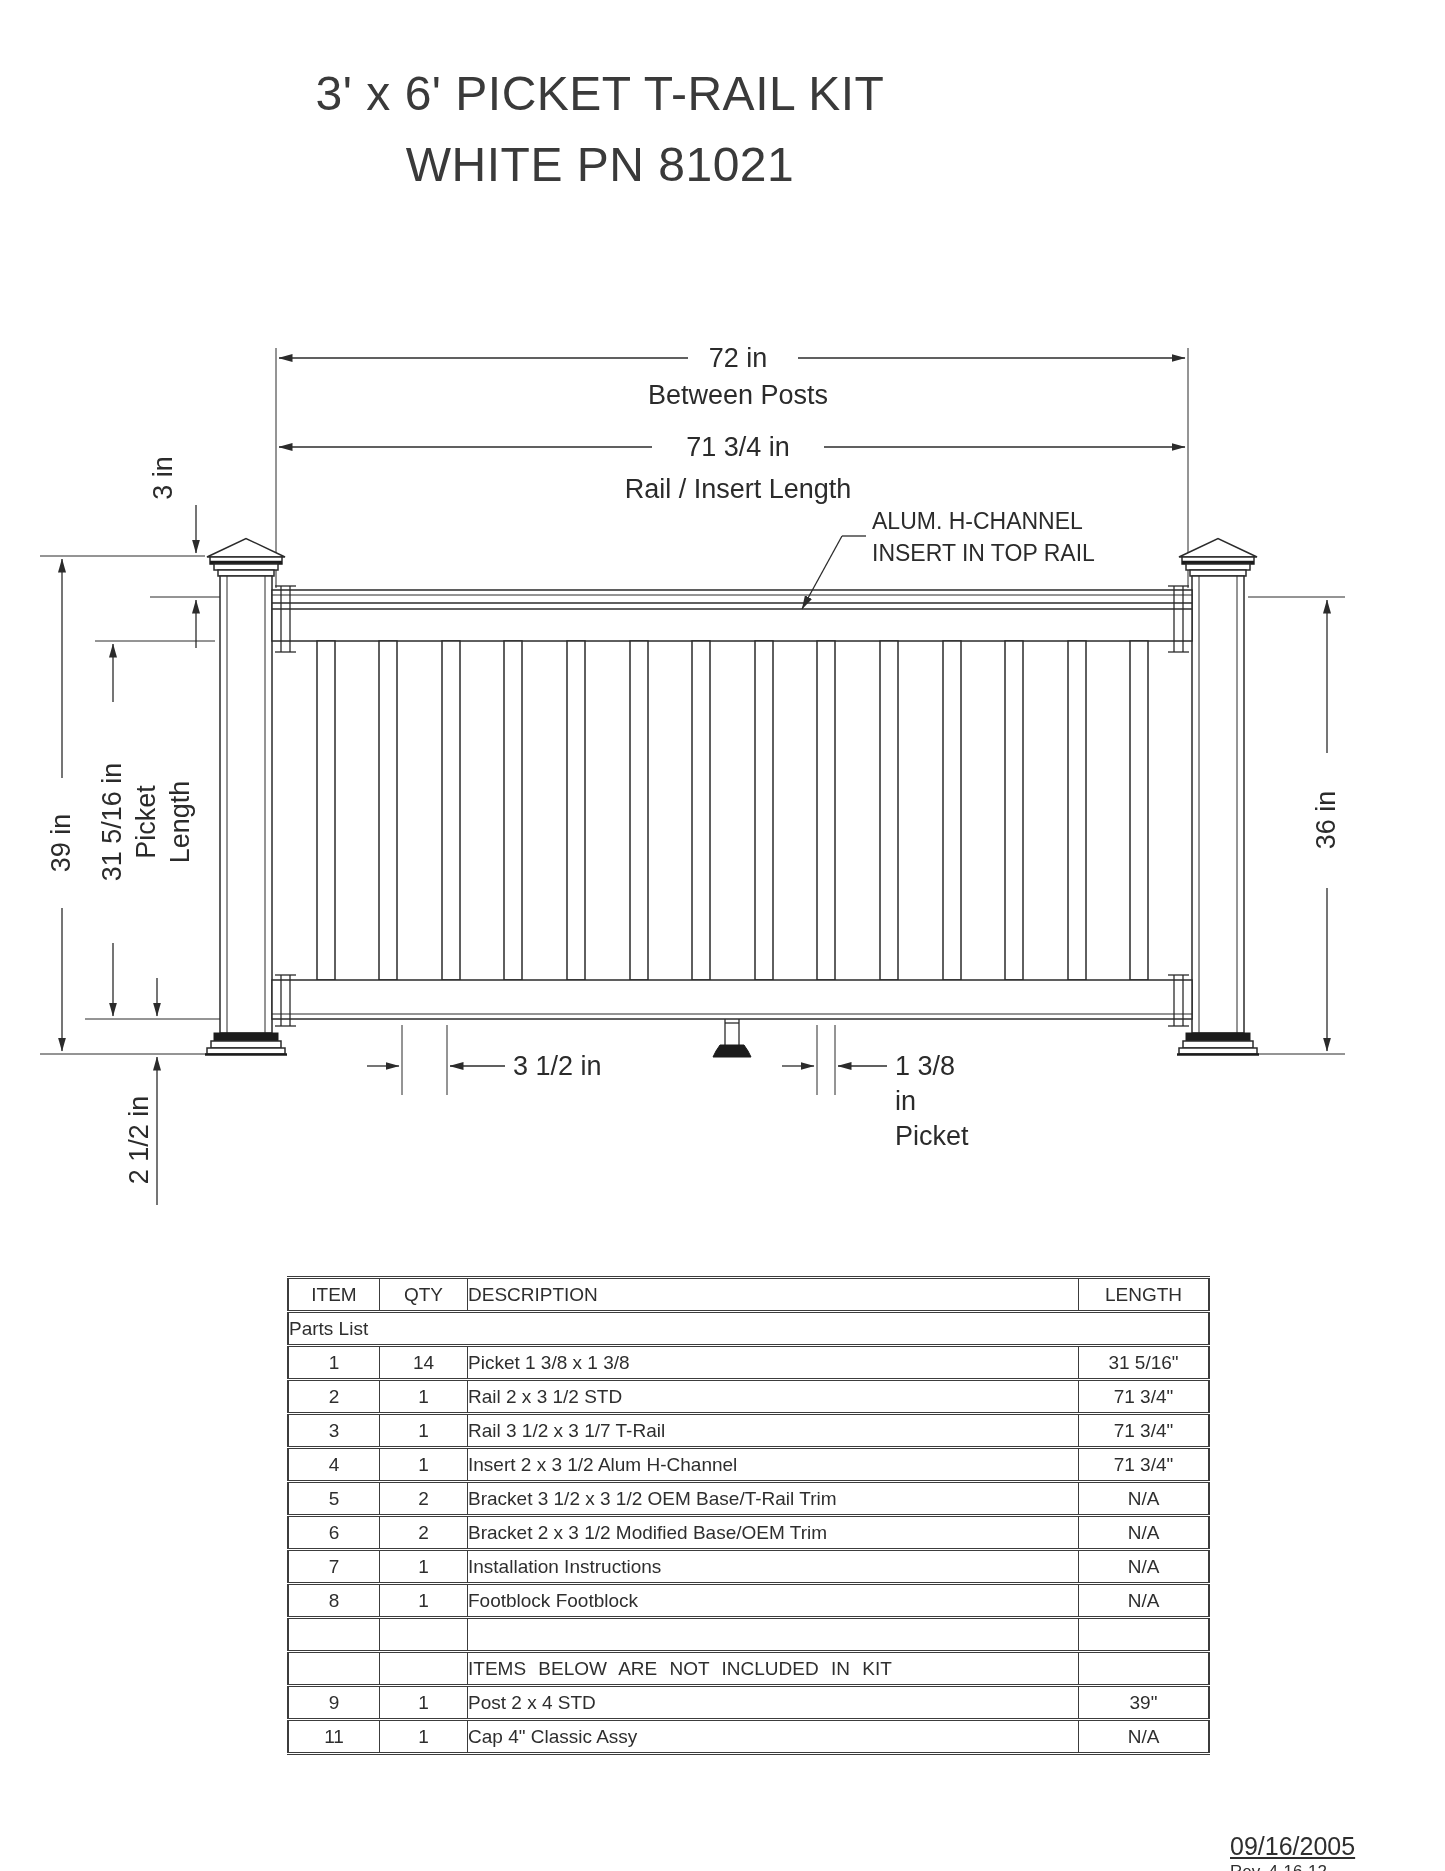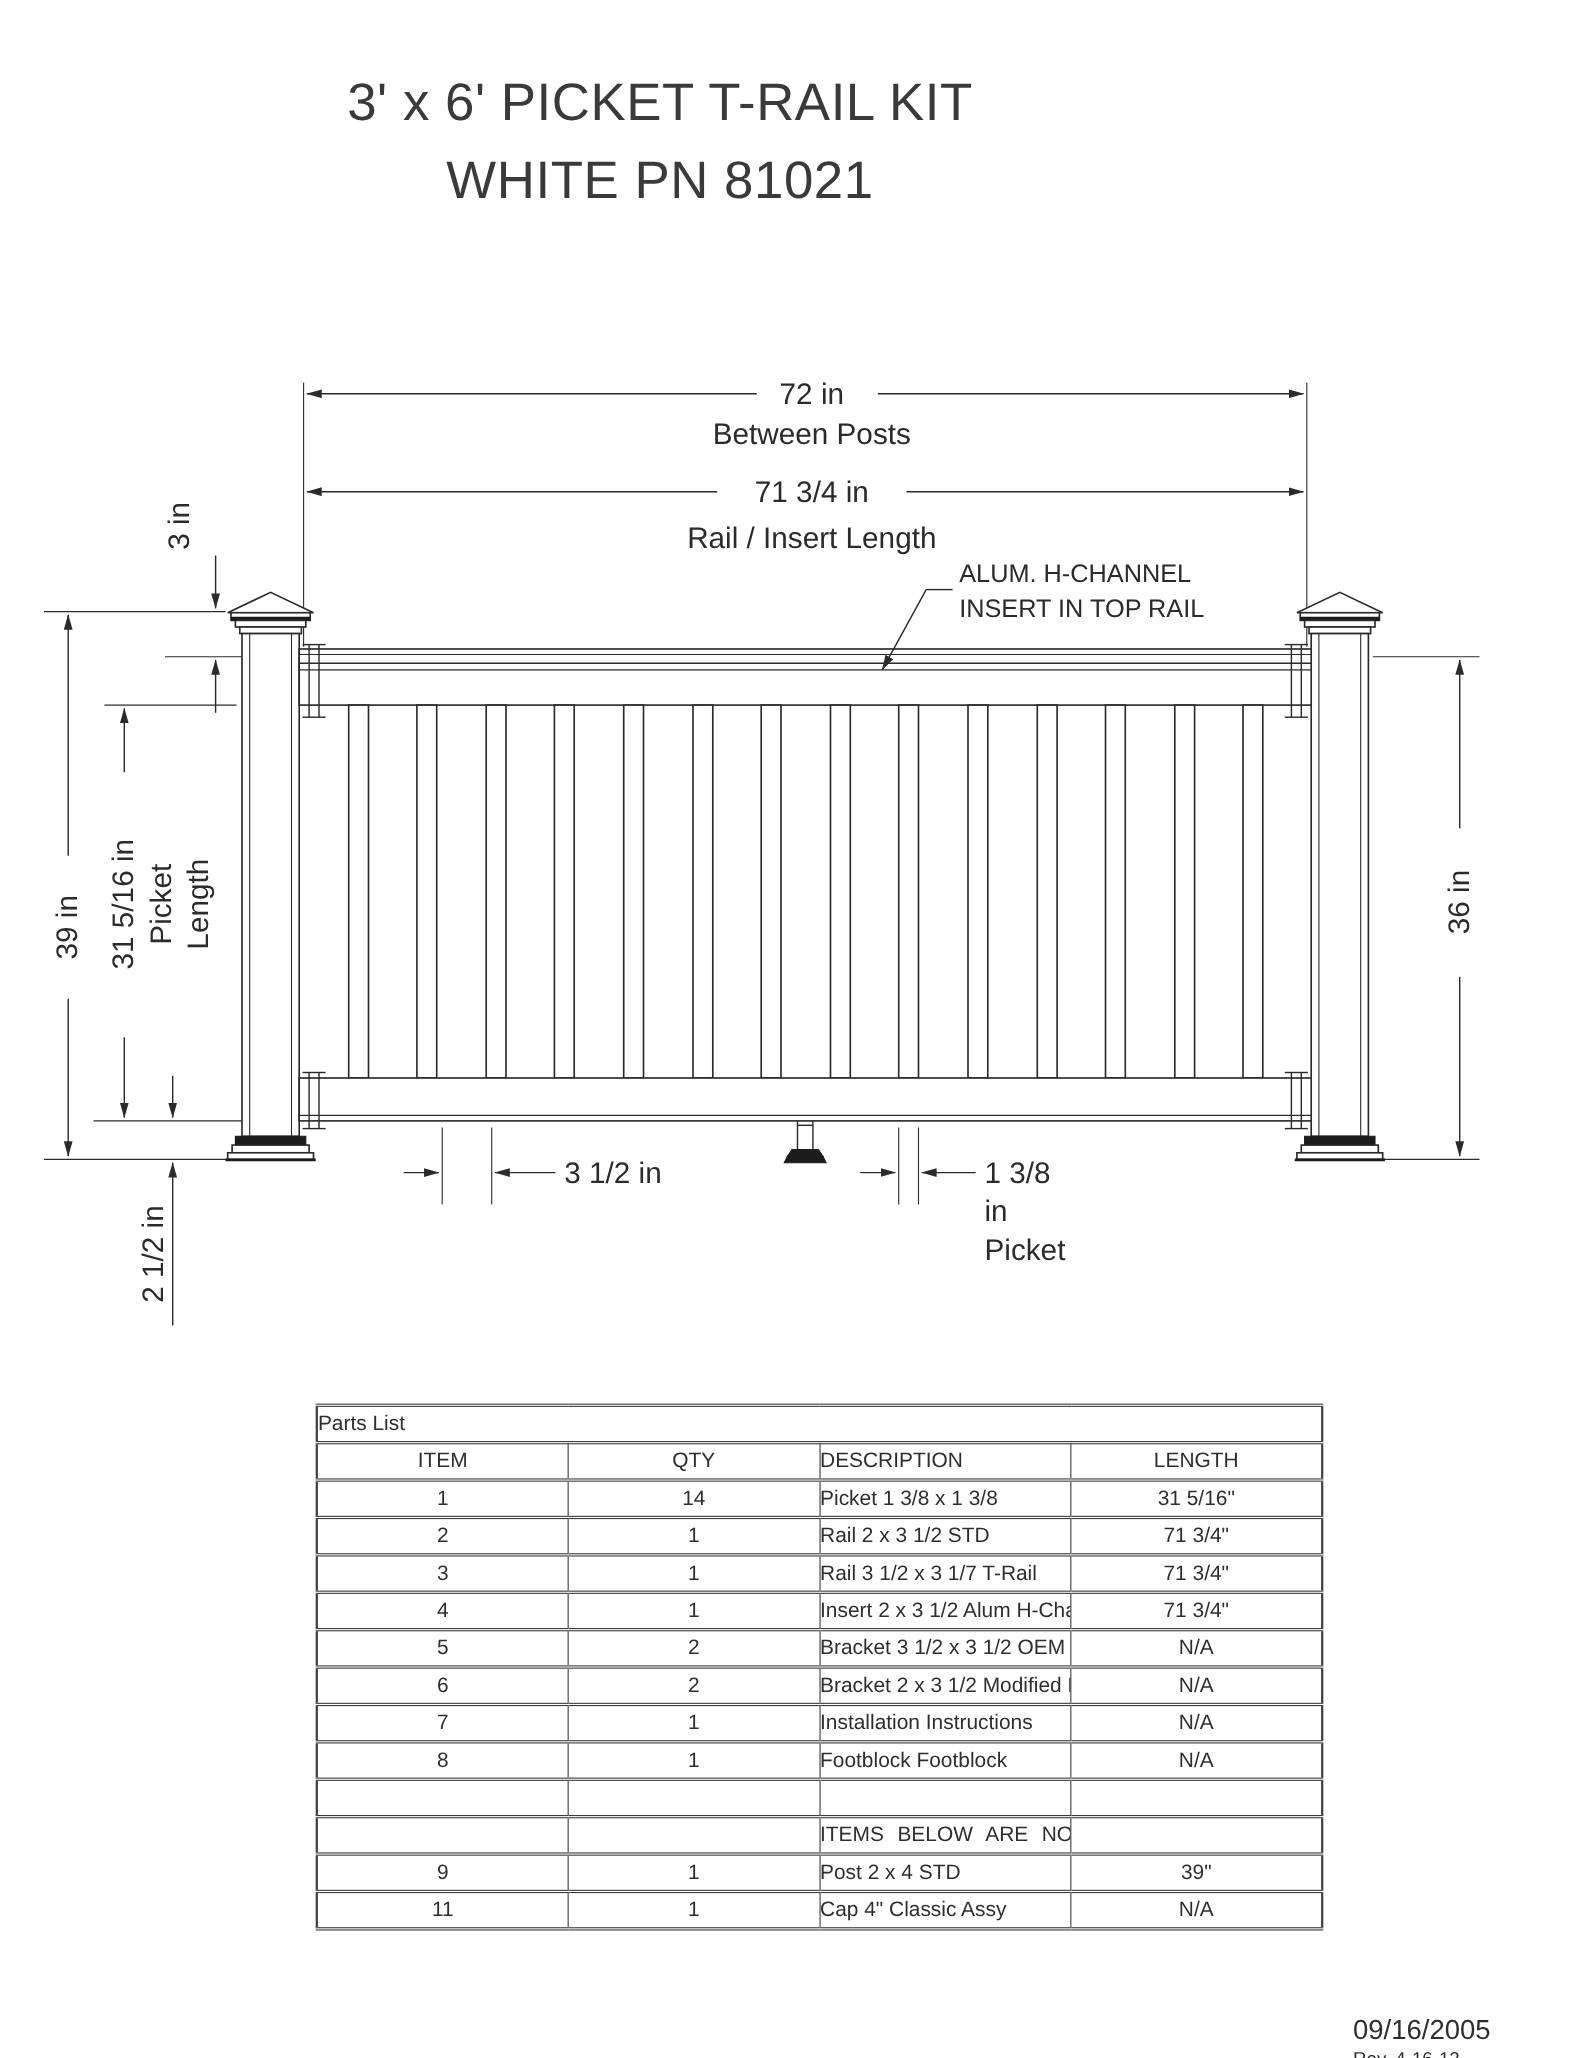--- a/index.html
+++ b/index.html
@@ -33,21 +33,21 @@
     white-space:nowrap;overflow:hidden;
   }
   table.parts{border:2px solid #3c3c3c;}
   td.c-item{width:90px;text-align:center;}
   td.c-qty{width:87px;text-align:center;}
   td.c-desc{width:610px;text-align:left;padding-left:7px;}
   td.c-len{width:129px;text-align:center;}
   td.t-title{padding-left:184px;text-align:left;}
   td.note{word-spacing:7px;}
   
-  #footer-date{position:absolute;left:1230px;top:1832px;font-size:25px;color:#2e2e2e;}
+  #footer-date{position:absolute;left:1230px;top:1832px;font-size:25px;color:#2e2e2e;text-decoration:underline;}
   #footer-rev{position:absolute;left:1230px;top:1862px;font-size:17px;color:#2e2e2e;}
 </style>
 </head>
 <body>
 
 <div id="title-block">
   <div>3' x 6' PICKET T-RAIL KIT</div>
   <div>WHITE PN 81021</div>
 </div>
 
@@ -223,29 +223,29 @@
     <text class="dim-text" x="895" y="1075">1 3/8</text>
     <text class="dim-text" x="895" y="1110">in</text>
     <text class="dim-text" x="895" y="1145">Picket</text>
   </g>
 </svg>
 
 <div id="parts-table-wrap">
   <table class="parts">
     <tbody>
         <tr>
-      <td class="t-title" colspan="4">Parts List</td>
-    </tr>
-    <tr>
       <td class="c-item">ITEM</td>
       <td class="c-qty">QTY</td>
       <td class="c-desc">DESCRIPTION</td>
       <td class="c-len">LENGTH</td>
     </tr>
     <tr>
+      <td class="t-title" colspan="4">Parts List</td>
+    </tr>
+    <tr>
       <td class="c-item">1</td>
       <td class="c-qty">14</td>
       <td class="c-desc">Picket 1 3/8 x 1 3/8</td>
       <td class="c-len">31 5/16"</td>
     </tr>
     <tr>
       <td class="c-item">2</td>
       <td class="c-qty">1</td>
       <td class="c-desc">Rail 2 x 3 1/2 STD</td>
       <td class="c-len">71 3/4"</td>

